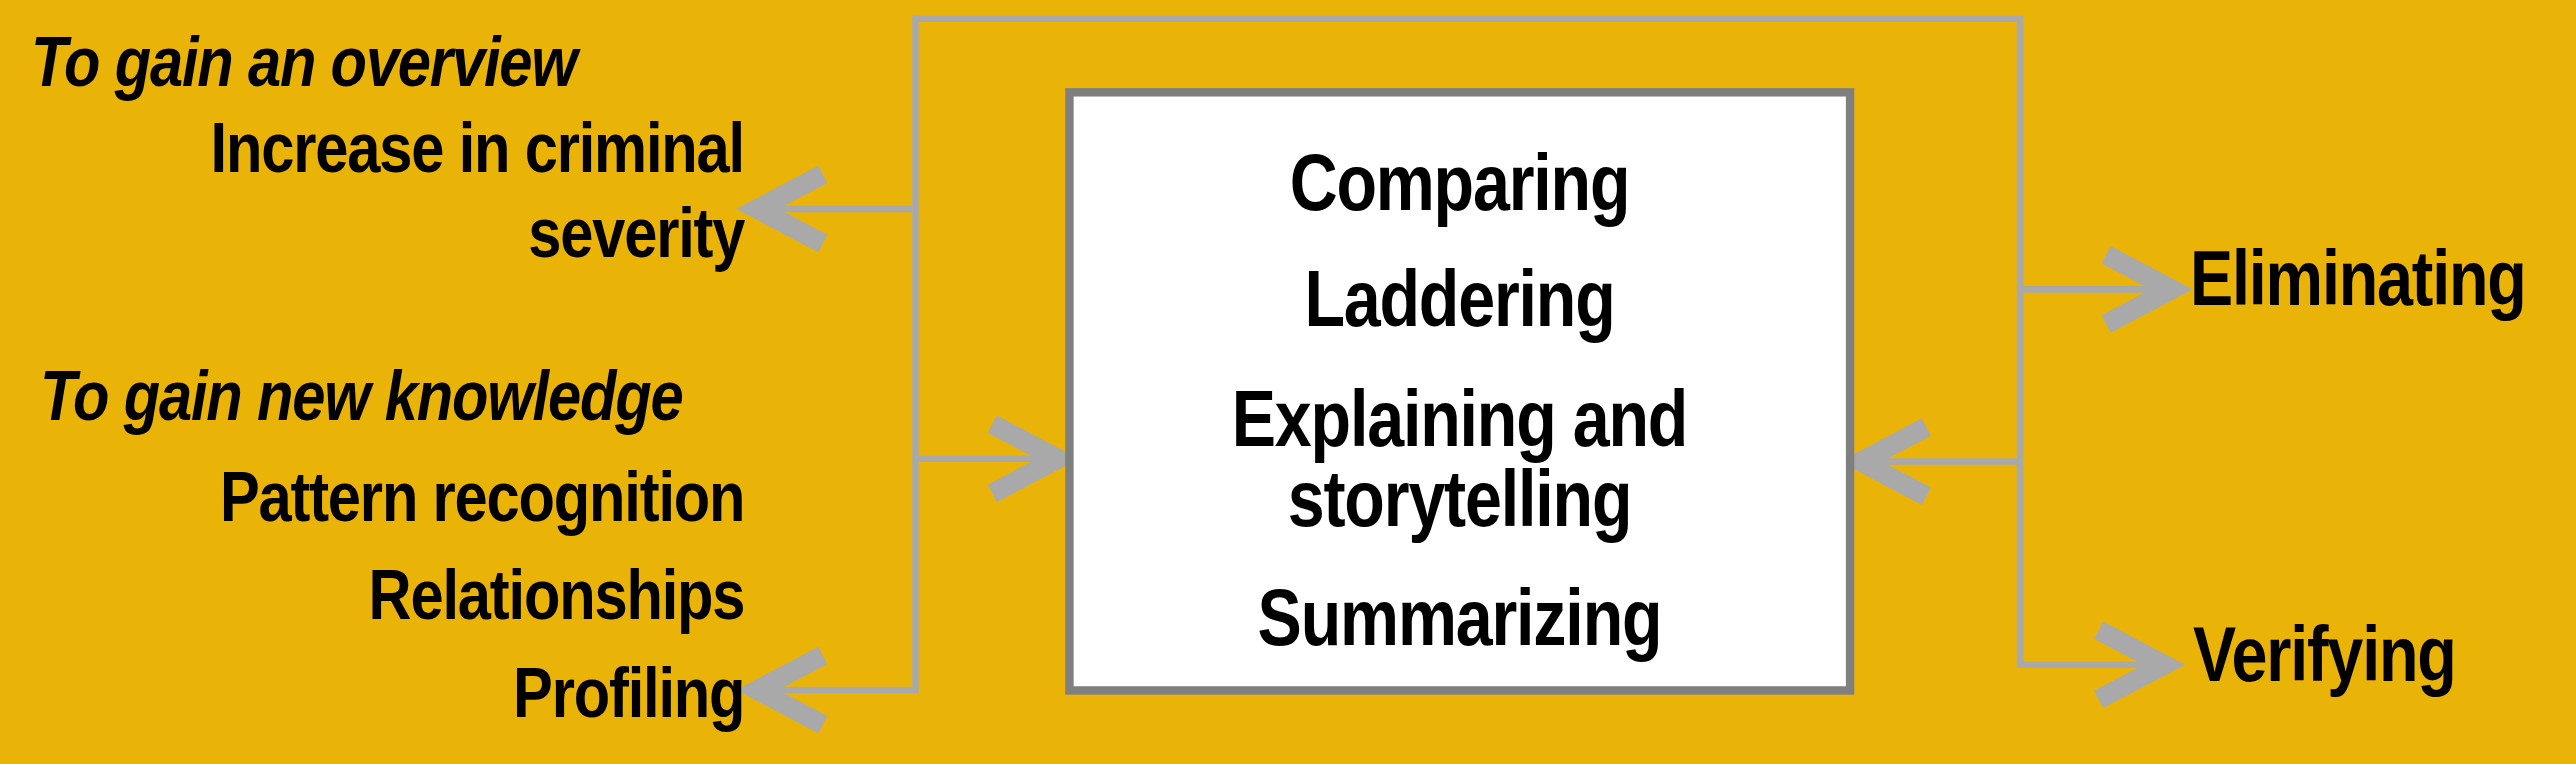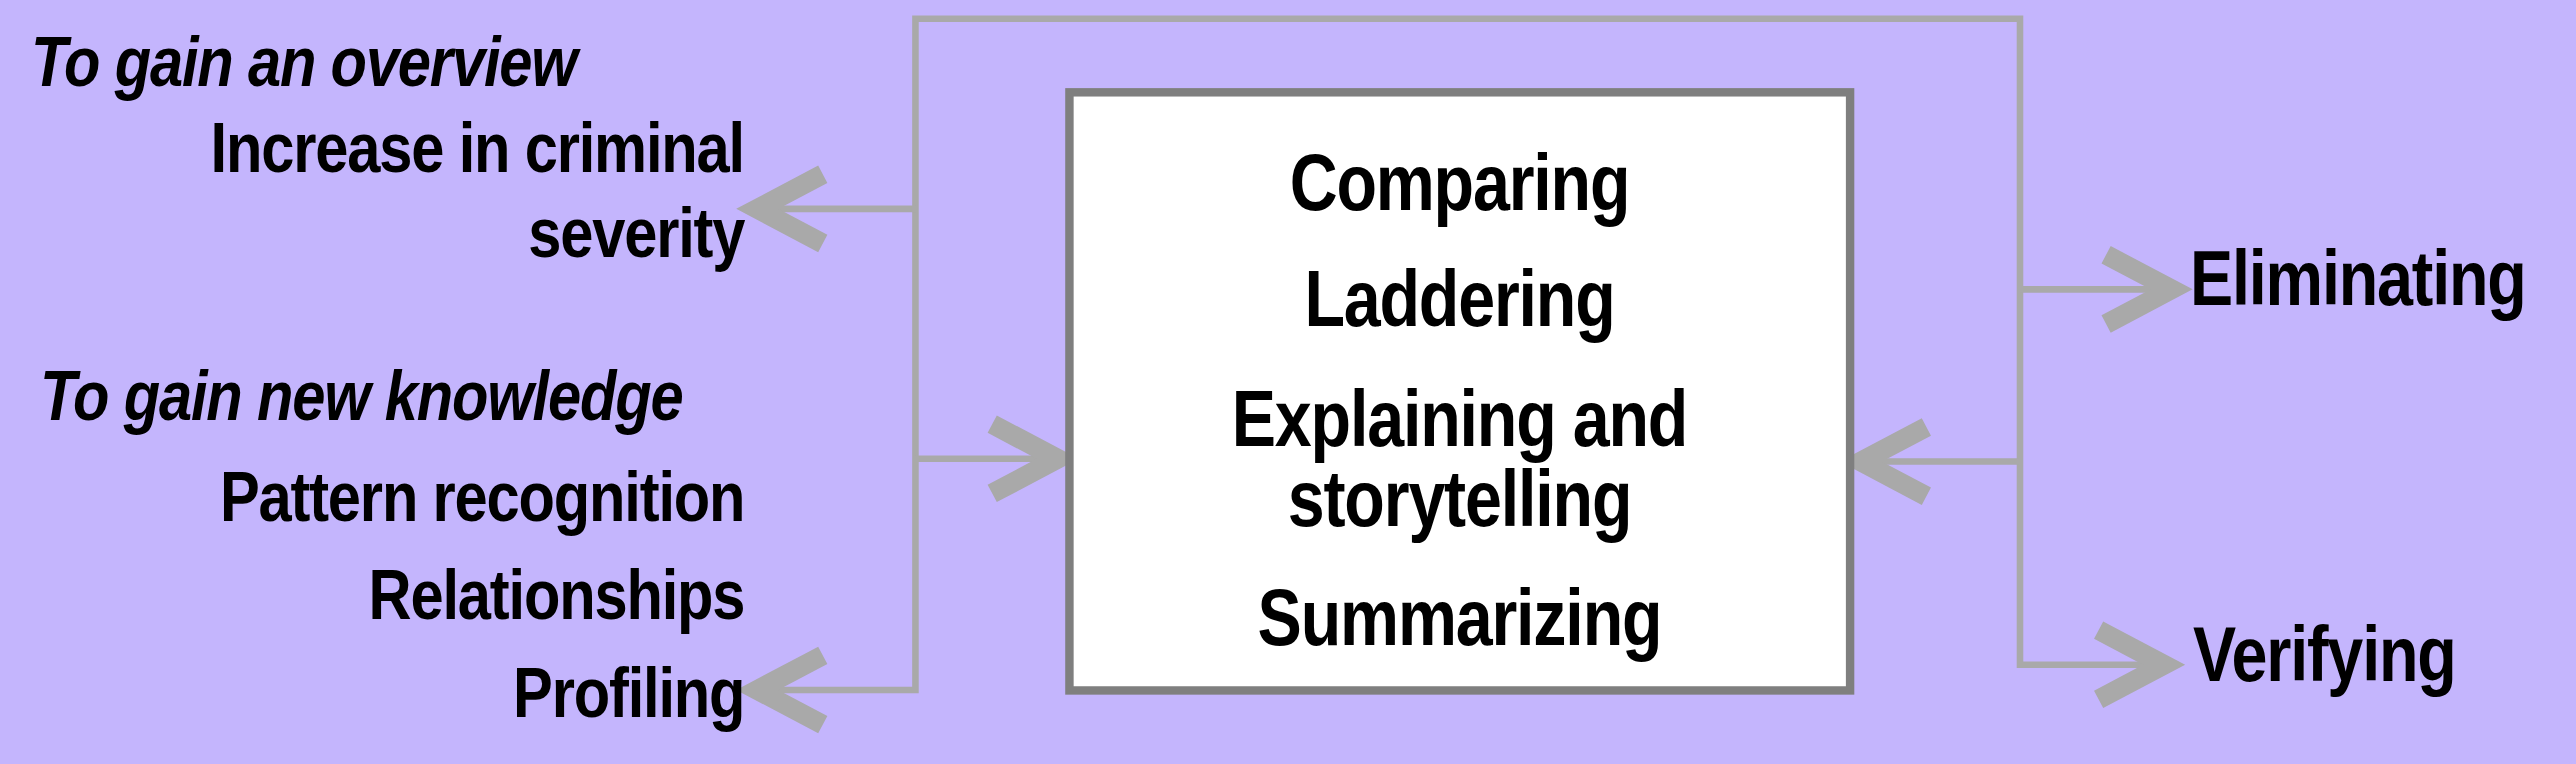--- a/index.html
+++ b/index.html
@@ -1,18 +1,18 @@
 <!DOCTYPE html>
 <html style="font-size:15px"><head>
 <meta charset="utf-8">
 <style>
   html,body{margin:0;padding:0;background:#ffffff;}
   .stage{
     position:relative;width:2576px;height:765px;overflow:hidden;
-    font-family:"Liberation Sans",sans-serif;background:#c4b5fd;
+    font-family:"Liberation Sans",sans-serif;background:#eab308;
   }
   .stage svg{position:absolute;left:0;top:0;}
   .lbl{
     position:absolute;color:#000;font-weight:bold;line-height:1;
     white-space:nowrap;letter-spacing:-1.4px;
   }
   .it{font-style:italic;}
   .f-left{font-size:71px;}
   .f-right{font-size:77px;}
   .ox-l{transform:scaleX(.84);transform-origin:0 50%;}

